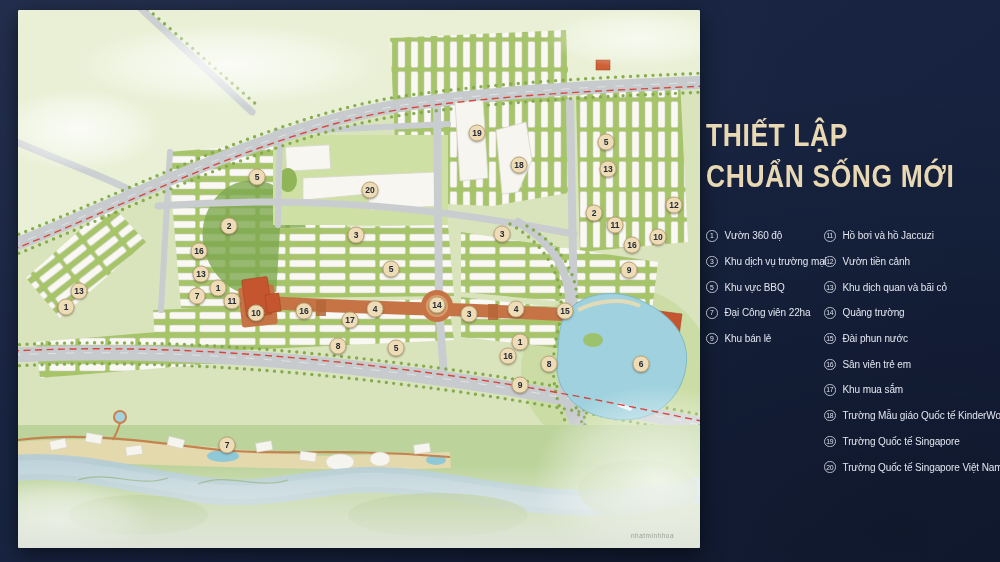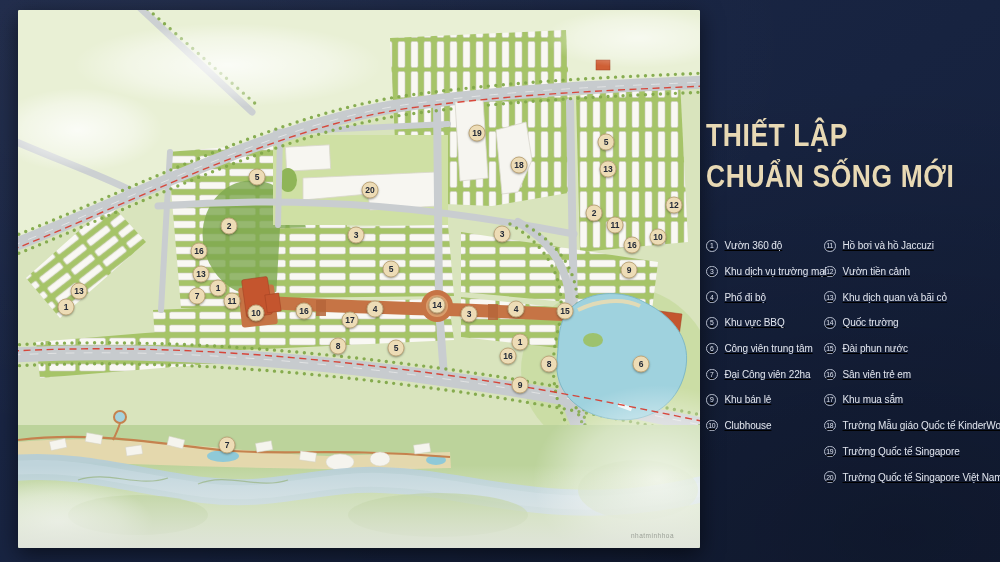--- a/index.html
+++ b/index.html
@@ -33,21 +33,21 @@
     opacity:.55;letter-spacing:.5px;
   }
   
   .title{
     position:absolute;left:706px;top:115px;margin:0;
     color:#e8d9b4;font-size:27px;line-height:36px;font-weight:bold;
     letter-spacing:.6px;white-space:nowrap;
     transform:scale(.98,1.14);transform-origin:left top;
   }
   .title .tl{display:block;}
-  .lcol{position:absolute;top:233px;text-decoration:underline;}
+  .lcol{position:absolute;top:223px;}
   .lcol1{left:706px;}
   .lcol2{left:824px;}
   .legend-item{
     display:flex;align-items:center;gap:7px;height:25.7px;white-space:nowrap;
   }
   .lnum{
     flex:none;width:11.5px;height:11.5px;border:1px solid #b6bdcd;border-radius:50%;
     box-sizing:border-box;display:flex;align-items:center;justify-content:center;
     color:#dde2ee;font-size:6.8px;letter-spacing:-.3px;
   }
@@ -261,60 +261,48 @@
     <div class="lcol lcol1">
         <div class="legend-item">
           <span class="lnum">1</span>
           <span class="llabel">Vườn 360 độ</span>
         </div>
         <div class="legend-item">
           <span class="lnum">3</span>
           <span class="llabel">Khu dịch vụ trường mại</span>
         </div>
         <div class="legend-item">
-          <span class="lnum">4</span>
-          <span class="llabel">Phố đi bộ</span>
-        </div>
-        <div class="legend-item">
           <span class="lnum">5</span>
           <span class="llabel">Khu vực BBQ</span>
         </div>
         <div class="legend-item">
-          <span class="lnum">6</span>
-          <span class="llabel">Công viên trung tâm</span>
-        </div>
-        <div class="legend-item">
           <span class="lnum">7</span>
           <span class="llabel">Đại Công viên 22ha</span>
         </div>
         <div class="legend-item">
           <span class="lnum">9</span>
           <span class="llabel">Khu bán lẻ</span>
         </div>
-        <div class="legend-item">
-          <span class="lnum">10</span>
-          <span class="llabel">Clubhouse</span>
-        </div>
       </div>
     <div class="lcol lcol2">
         <div class="legend-item">
           <span class="lnum">11</span>
           <span class="llabel">Hồ bơi và hồ Jaccuzi</span>
         </div>
         <div class="legend-item">
           <span class="lnum">12</span>
           <span class="llabel">Vườn tiền cảnh</span>
         </div>
         <div class="legend-item">
           <span class="lnum">13</span>
           <span class="llabel">Khu dịch quan và bãi cỏ</span>
         </div>
         <div class="legend-item">
           <span class="lnum">14</span>
-          <span class="llabel">Quốc trường</span>
+          <span class="llabel">Quảng trường</span>
         </div>
         <div class="legend-item">
           <span class="lnum">15</span>
           <span class="llabel">Đài phun nước</span>
         </div>
         <div class="legend-item">
           <span class="lnum">16</span>
           <span class="llabel">Sân viên trẻ em</span>
         </div>
         <div class="legend-item">

